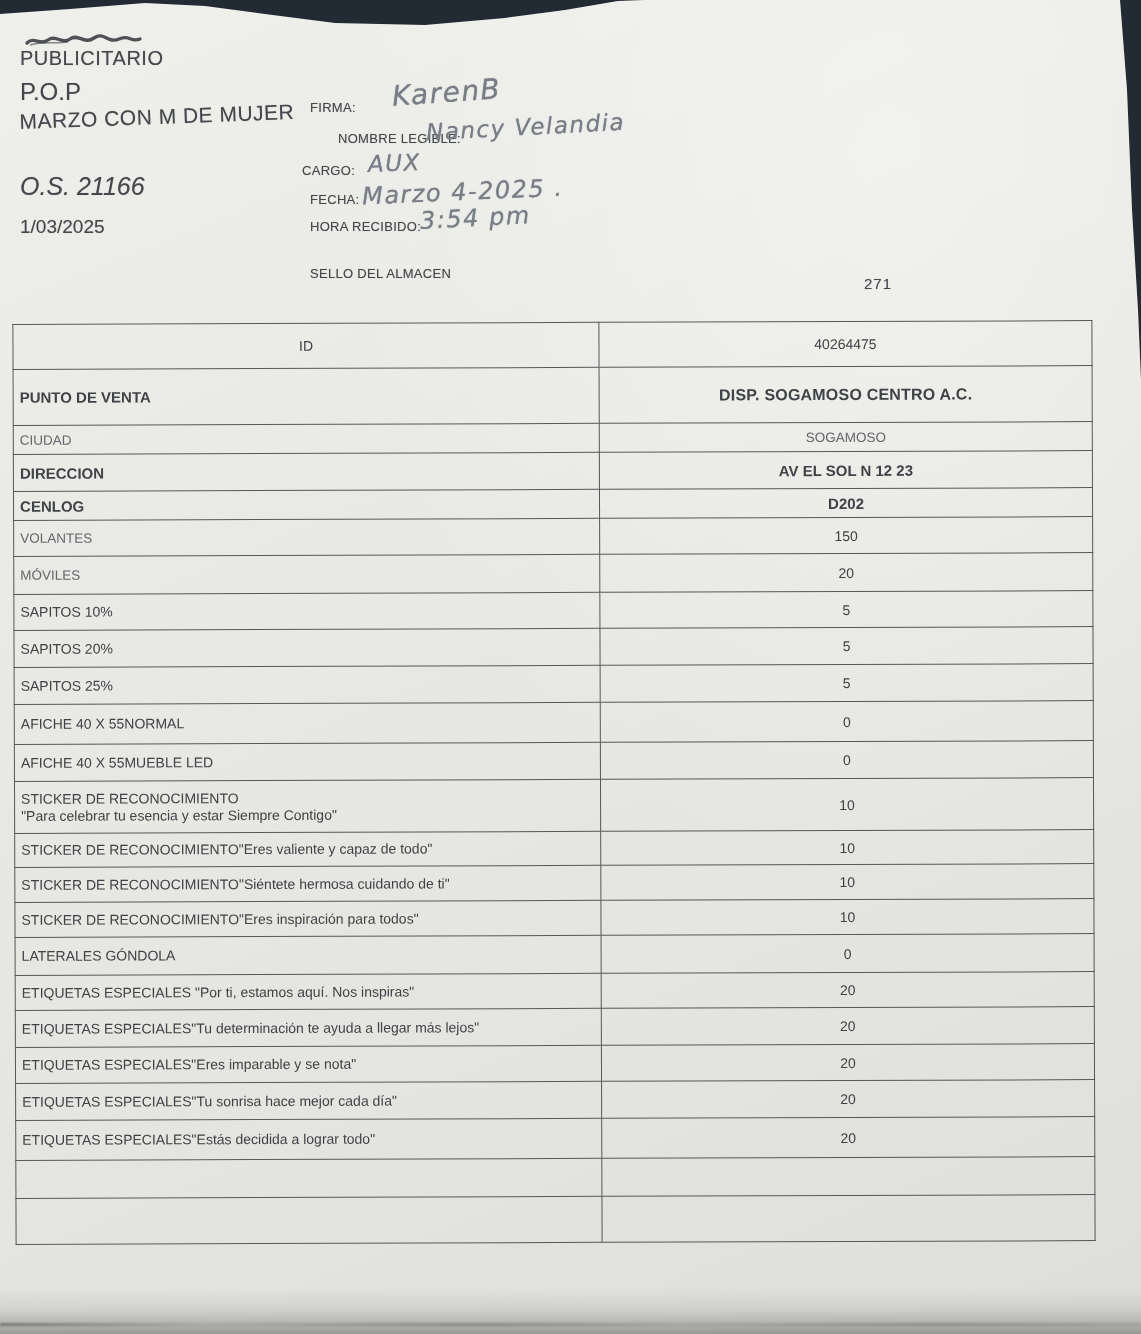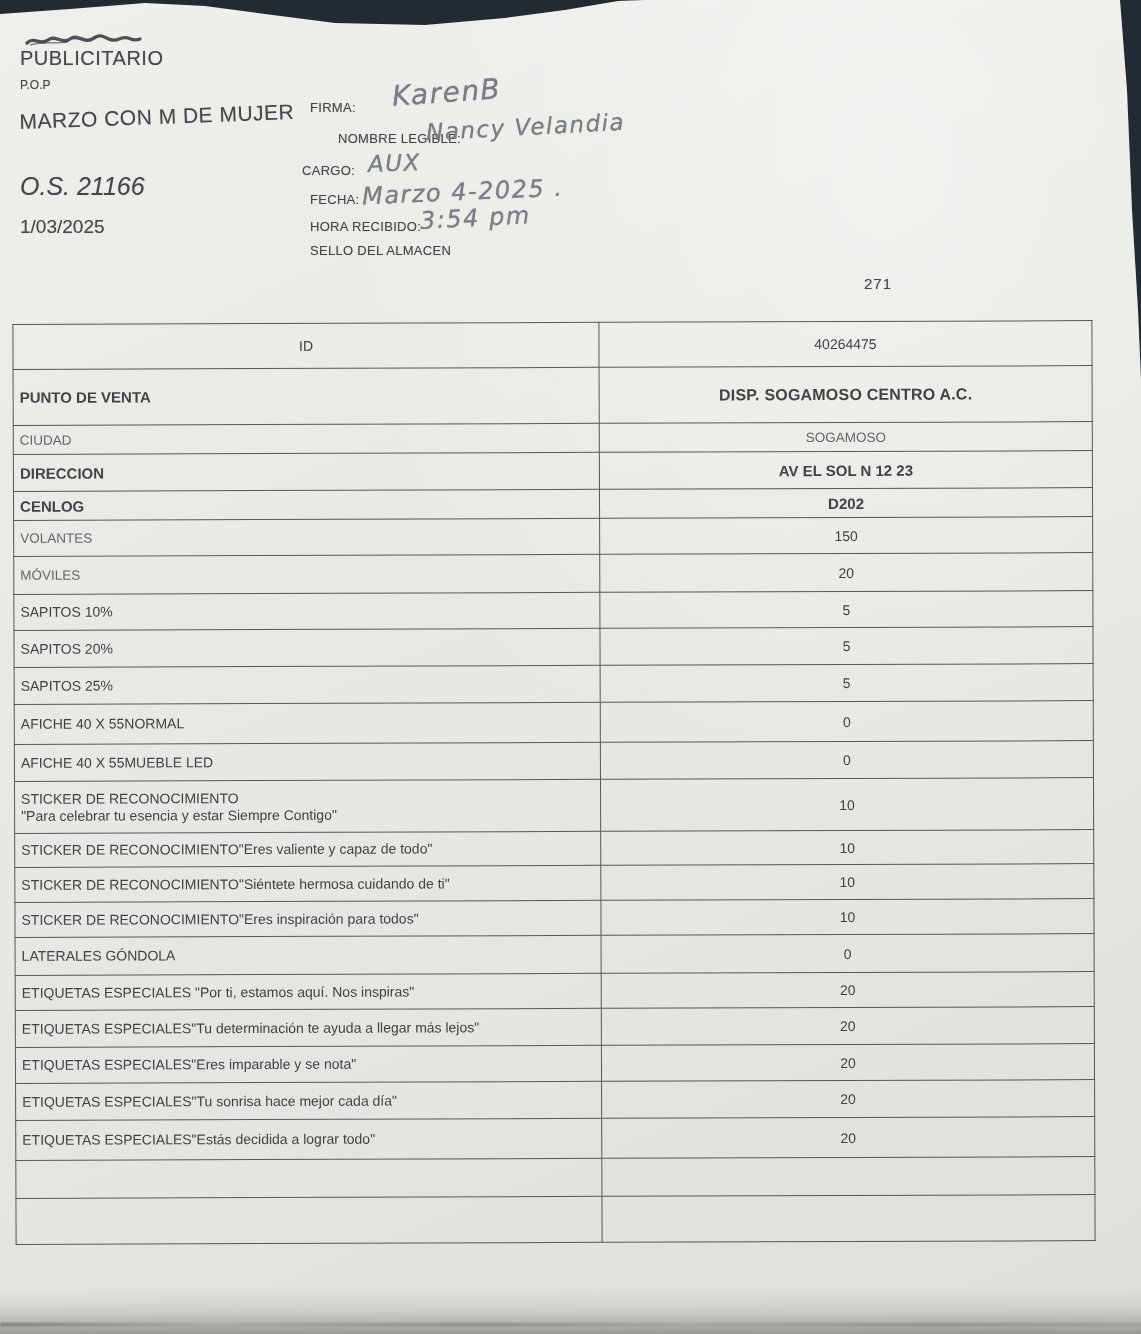--- a/index.html
+++ b/index.html
@@ -33,21 +33,21 @@
     background:linear-gradient(to right,rgba(60,62,66,.5),rgba(60,62,66,.08) 18%,
       rgba(60,62,66,.35) 42%,rgba(60,62,66,.1) 60%,rgba(60,62,66,.3) 82%,rgba(60,62,66,.12));
     filter:blur(1px);pointer-events:none;
   }
 
   .print{ text-shadow:0 0 1px rgba(70,70,75,.35); }
   .abs{ position:absolute; }
 
   
   .company{ font-size:20px; letter-spacing:.5px; }
-  .pop{ font-size:12px; }
+  .pop{ font-size:24px; }
   .campaign{ font-size:21px; transform:rotate(-2.1deg); transform-origin:left bottom; letter-spacing:.5px;}
   .os{ font-size:25px;font-style:italic; }
   .hdate{ font-size:19px; }
 
   
   .cert-line{ font-size:13px; line-height:14.5px; letter-spacing:.2px; }
   .flabel{ font-size:13px; letter-spacing:.3px; }
 
   .hand{
     font-family:"DejaVu Sans", sans-serif; font-style:italic;
@@ -96,21 +96,21 @@
     <div class="abs print campaign" style="left:20px;top:110px;">MARZO CON M DE MUJER</div>
     <div class="abs print os" style="left:20px;top:172px;">O.S. 21166</div>
     <div class="abs print hdate" style="left:20px;top:216px;">1/03/2025</div>
 
 
     <div class="abs print flabel" style="left:310px;top:100px;">FIRMA:</div>
     <div class="abs print flabel" style="left:310px;top:131px;margin-left:28px;">NOMBRE LEGIBLE:</div>
     <div class="abs print flabel" style="left:302px;top:163px;">CARGO:</div>
     <div class="abs print flabel" style="left:310px;top:192px;">FECHA:</div>
     <div class="abs print flabel" style="left:310px;top:219px;">HORA RECIBIDO:</div>
-    <div class="abs print flabel" style="left:310px;top:243px;">SELLO DEL ALMACEN</div>
+    <div class="abs print flabel" style="left:310px;top:266px;">SELLO DEL ALMACEN</div>
 
     <div class="abs hand" style="left:392px;top:76px;font-size:28px;transform:rotate(-4deg);">KarenB</div>
     <div class="abs hand" style="left:426px;top:114px;font-size:23px;transform:rotate(-3deg);">Nancy Velandia</div>
     <div class="abs hand" style="left:368px;top:150px;font-size:23px;transform:rotate(-2deg);">AUX</div>
     <div class="abs hand" style="left:362px;top:178px;font-size:24px;transform:rotate(-2.5deg);">Marzo 4-2025 .</div>
     <div class="abs hand" style="left:420px;top:204px;font-size:24px;transform:rotate(-3deg);">3:54 pm</div>
 
     <div class="abs print page-num" style="left:864px;top:275px;">271</div>
 
     <table class="doc">

